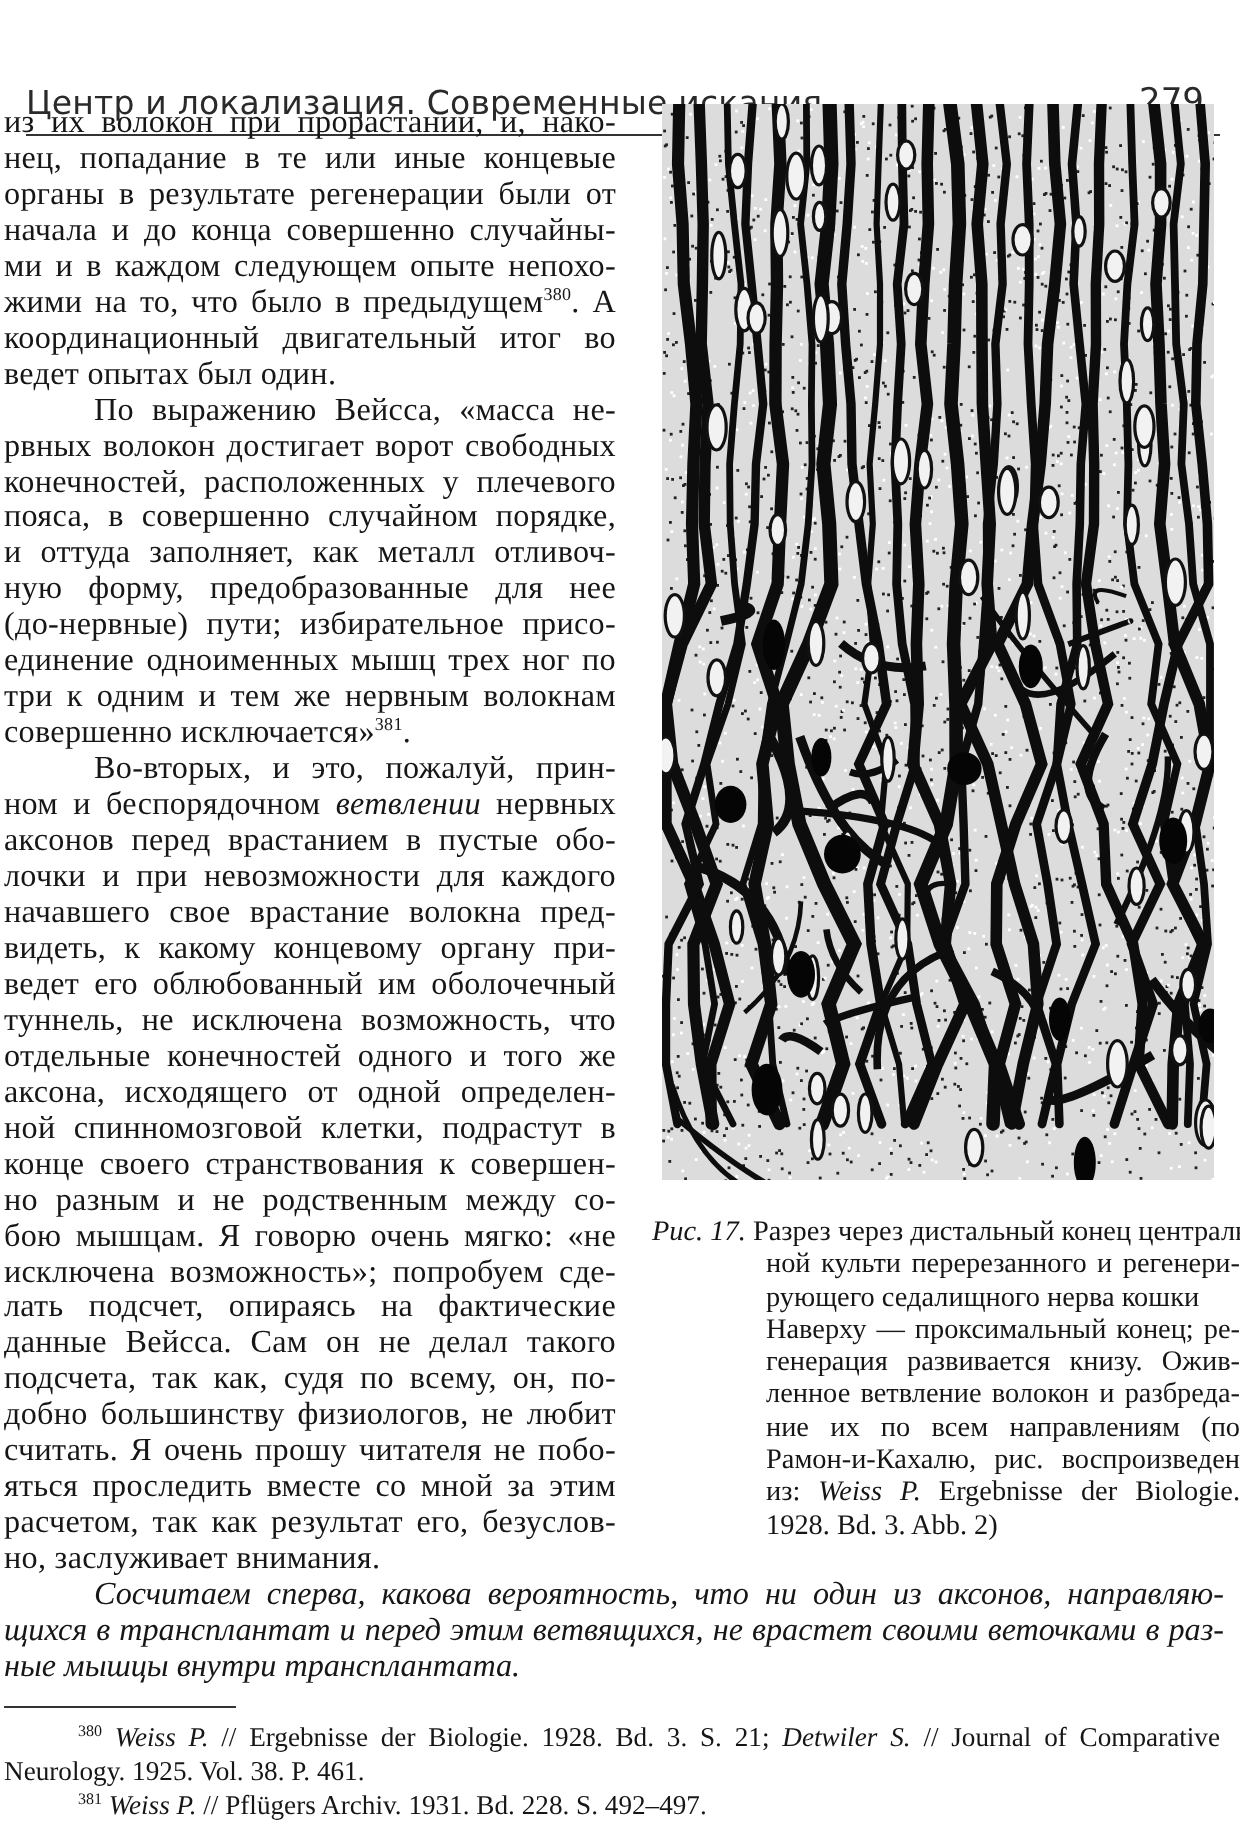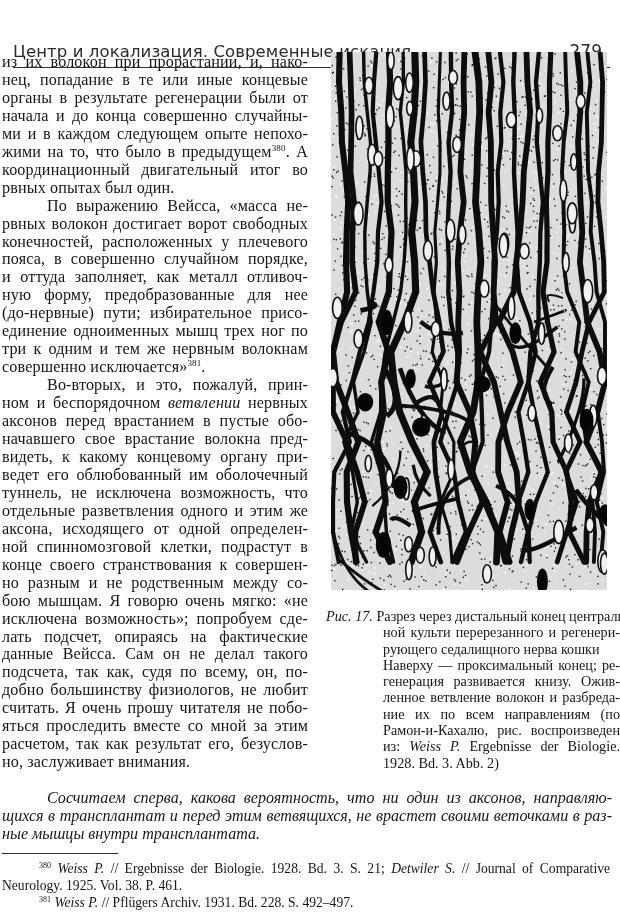--- a/index.html
+++ b/index.html
@@ -65,43 +65,44 @@
 
 <div class="col">
   <p>
     <span class="line">из их волокон при прорастании, и, нако-</span>
     <span class="line">нец, попадание в те или иные концевые</span>
     <span class="line">органы в результате регенерации были от</span>
     <span class="line">начала и до конца совершенно случайны-</span>
     <span class="line">ми и в каждом следующем опыте непохо-</span>
     <span class="line"><span>жими на то, что было в предыдущем</span><sup>380</sup><span>. А</span></span>
     <span class="line">координационный двигательный итог во</span>
-    <span class="line last">рвных опытах был один.</span>
+    <span class="line last">ведет опытах был один.</span>
   </p>
   <p>
     <span class="line indent">По выражению Вейсса, «масса не-</span>
     <span class="line">рвных волокон достигает ворот свободных</span>
     <span class="line">конечностей, расположенных у плечевого</span>
     <span class="line">пояса, в совершенно случайном порядке,</span>
     <span class="line">и оттуда заполняет, как металл отливоч-</span>
     <span class="line">ную форму, предобразованные для нее</span>
     <span class="line">(до-нервные) пути; избирательное присо-</span>
     <span class="line">единение одноименных мышц трех ног по</span>
     <span class="line">три к одним и тем же нервным волокнам</span>
     <span class="line last"><span>совершенно исключается»</span><sup>381</sup><span>.</span></span>
   </p>
   <p>
     <span class="line indent">Во-вторых, и это, пожалуй, прин-</span>
     <span class="line"><span>ном и беспорядочном </span><i>ветвлении</i><span> нервных</span></span>
     <span class="line">аксонов перед врастанием в пустые обо-</span>
+      <span class="line">лочки и при невозможности для каждого</span>
       <span class="line">начавшего свое врастание волокна пред-</span>
       <span class="line">видеть, к какому концевому органу при-</span>
       <span class="line">ведет его облюбованный им оболочечный</span>
       <span class="line">туннель, не исключена возможность, что</span>
-      <span class="line">отдельные разветвления одного и этим же</span>
+      <span class="line">отдельные конечностей одного и того же</span>
       <span class="line">аксона, исходящего от одной определен-</span>
       <span class="line">ной спинномозговой клетки, подрастут в</span>
       <span class="line">конце своего странствования к совершен-</span>
       <span class="line">но разным и не родственным между со-</span>
       <span class="line">бою мышцам. Я говорю очень мягко: «не</span>
       <span class="line">исключена возможность»; попробуем сде-</span>
       <span class="line">лать подсчет, опираясь на фактические</span>
       <span class="line">данные Вейсса. Сам он не делал такого</span>
       <span class="line">подсчета, так как, судя по всему, он, по-</span>
       <span class="line">добно большинству физиологов, не любит</span>

